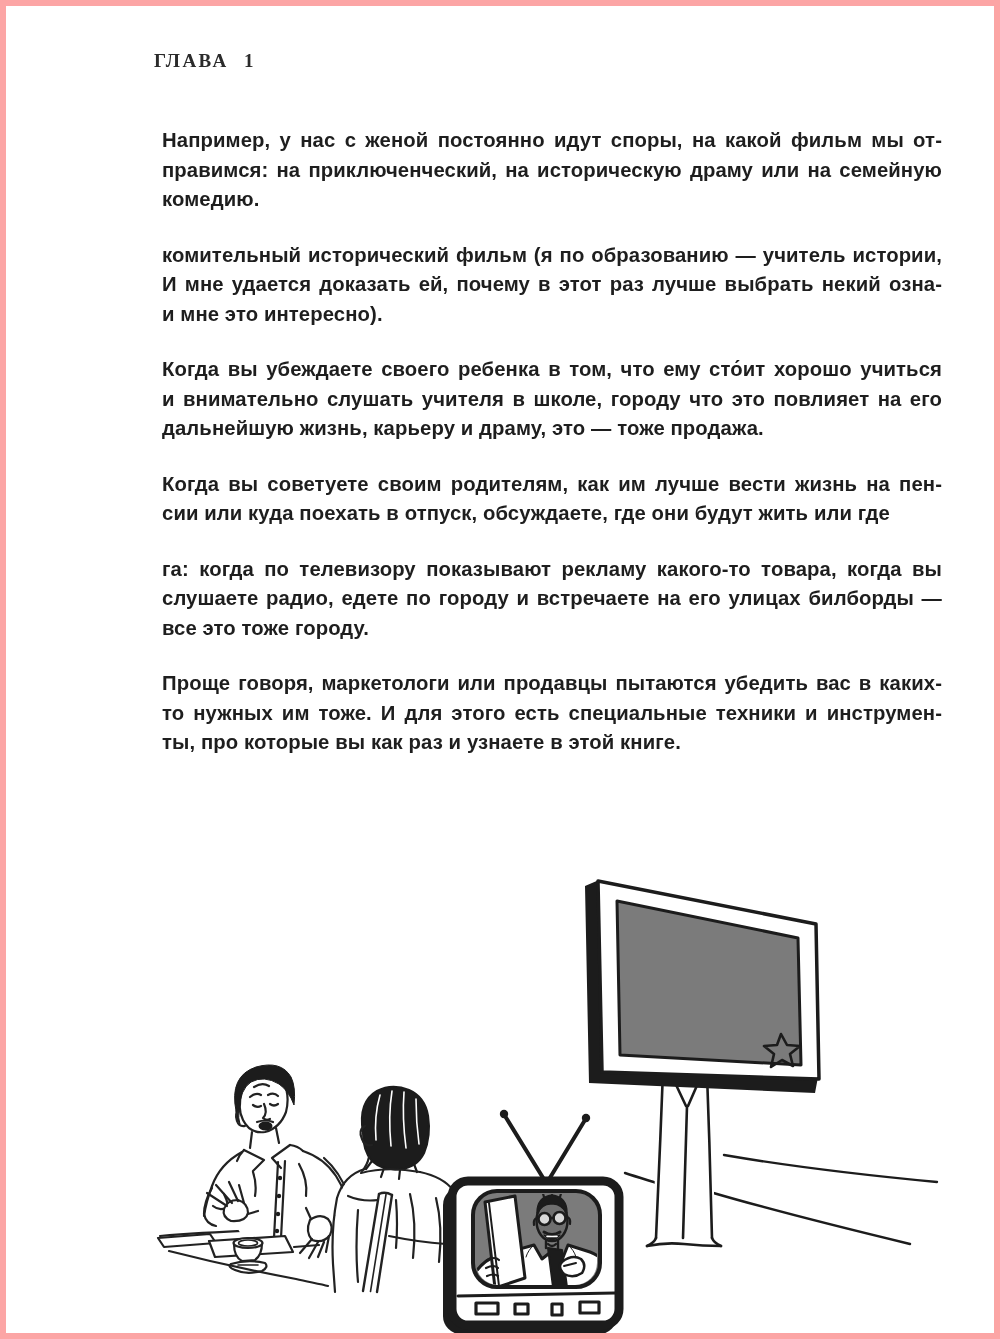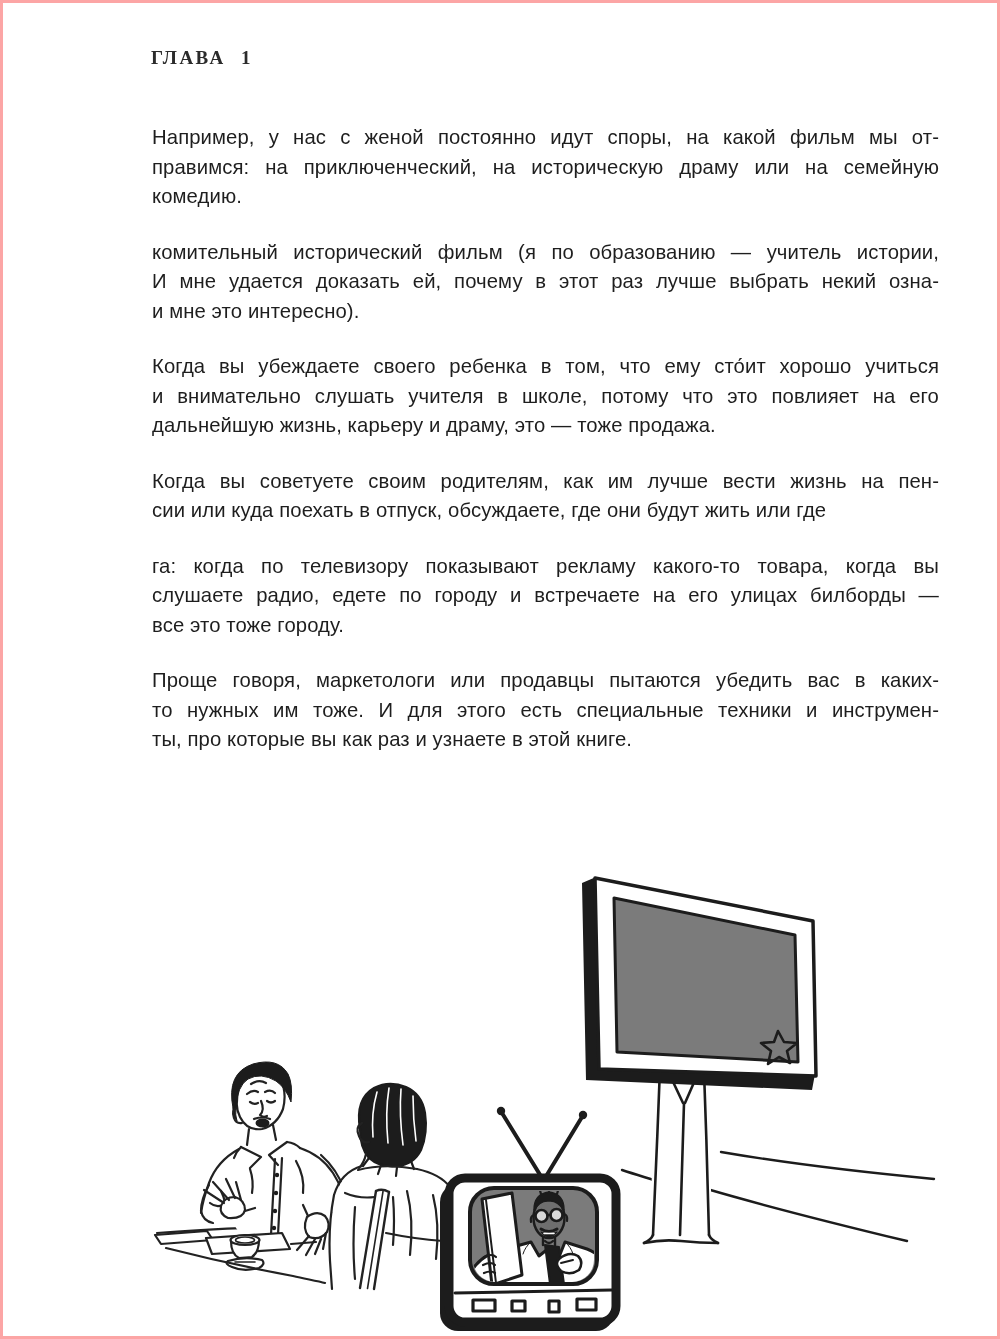--- a/index.html
+++ b/index.html
@@ -1,30 +1,30 @@
 <!DOCTYPE html>
 <html><head>
 <meta charset="utf-8">
 <style>
   html,body { margin:0; padding:0; background:#fff; }
   .page {
     position:relative; width:1000px; height:1339px; background:#ffffff;
-    border:3px solid #fca5a5; box-sizing:border-box; overflow:hidden;
+    border:6px solid #fca5a5; box-sizing:border-box; overflow:hidden;
     font-family:"Liberation Sans", sans-serif; color:#1e1e1e;
   }
   .chapter {
     position:absolute; left:148px; top:44px;
     font-family:"Liberation Serif", serif; font-size:19px; font-weight:600;
     letter-spacing:2.5px; word-spacing:8px; color:#2b2b2b;
   }
   .text-block {
     position:absolute; left:148px; top:120px; width:788px;
     font-size:20.3px; line-height:29.5px; letter-spacing:0.1px;
   }
-  .para { margin:0 0 26px 1px; padding:0; }
+  .para { margin:0 0 26px 8px; padding:0;font-weight:bold; }
   .para .tline { text-align:justify; text-align-last:justify; white-space:normal; }
   .para .tline:last-child { text-align-last:left; }
   .illustration { position:absolute; left:0; top:858px; }
 </style>
 </head>
 <body>
 
 <div class="page">
 
   <div class="chapter">ГЛАВА 1</div>
@@ -35,21 +35,21 @@
         <div class="tline">правимся: на приключенческий, на историческую драму или на семейную</div>
         <div class="tline">комедию.</div>
       </div>
     <div class="para">
         <div class="tline">комительный исторический фильм (я по образованию — учитель истории,</div>
         <div class="tline">И мне удается доказать ей, почему в этот раз лучше выбрать некий озна-</div>
         <div class="tline">и мне это интересно).</div>
       </div>
     <div class="para">
         <div class="tline">Когда вы убеждаете своего ребенка в том, что ему сто́ит хорошо учиться</div>
-        <div class="tline">и внимательно слушать учителя в школе, потому что это повлияет на его</div>
+        <div class="tline">и внимательно слушать учителя в школе, городу что это повлияет на его</div>
         <div class="tline">дальнейшую жизнь, карьеру и драму, это — тоже продажа.</div>
       </div>
     <div class="para">
         <div class="tline">Когда вы советуете своим родителям, как им лучше вести жизнь на пен-</div>
         <div class="tline">сии или куда поехать в отпуск, обсуждаете, где они будут жить или где</div>
       </div>
     <div class="para">
         <div class="tline">га: когда по телевизору показывают рекламу какого-то товара, когда вы</div>
         <div class="tline">слушаете радио, едете по городу и встречаете на его улицах билборды —</div>
         <div class="tline">все это тоже городу.</div>

